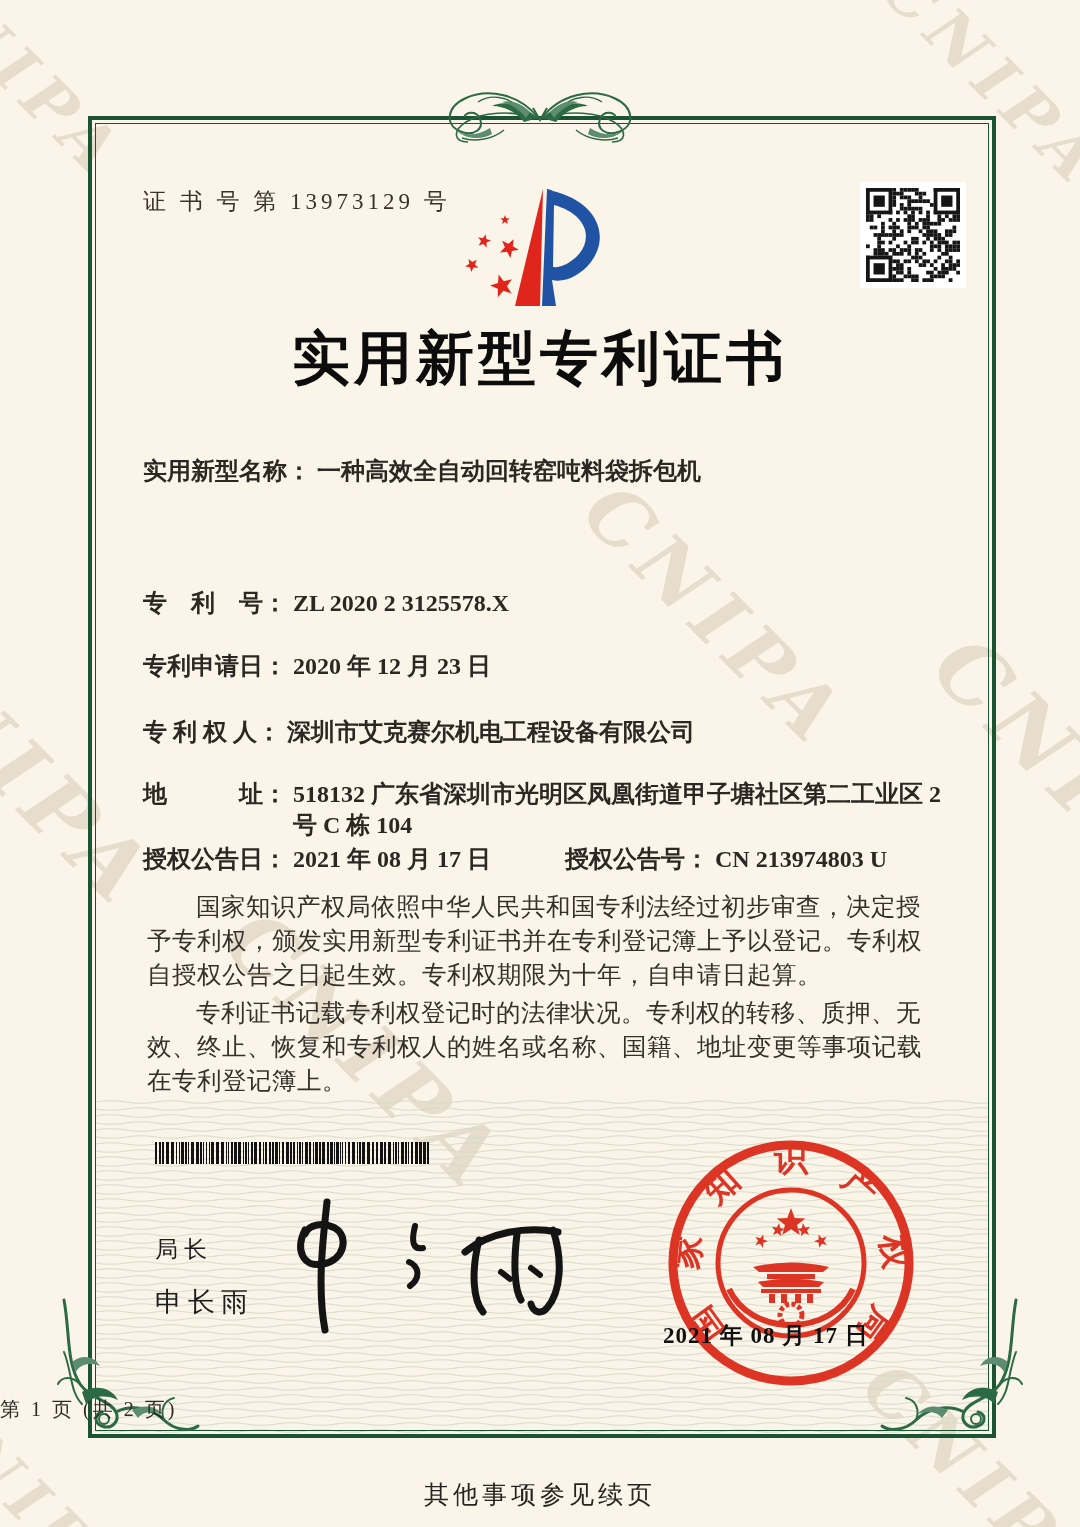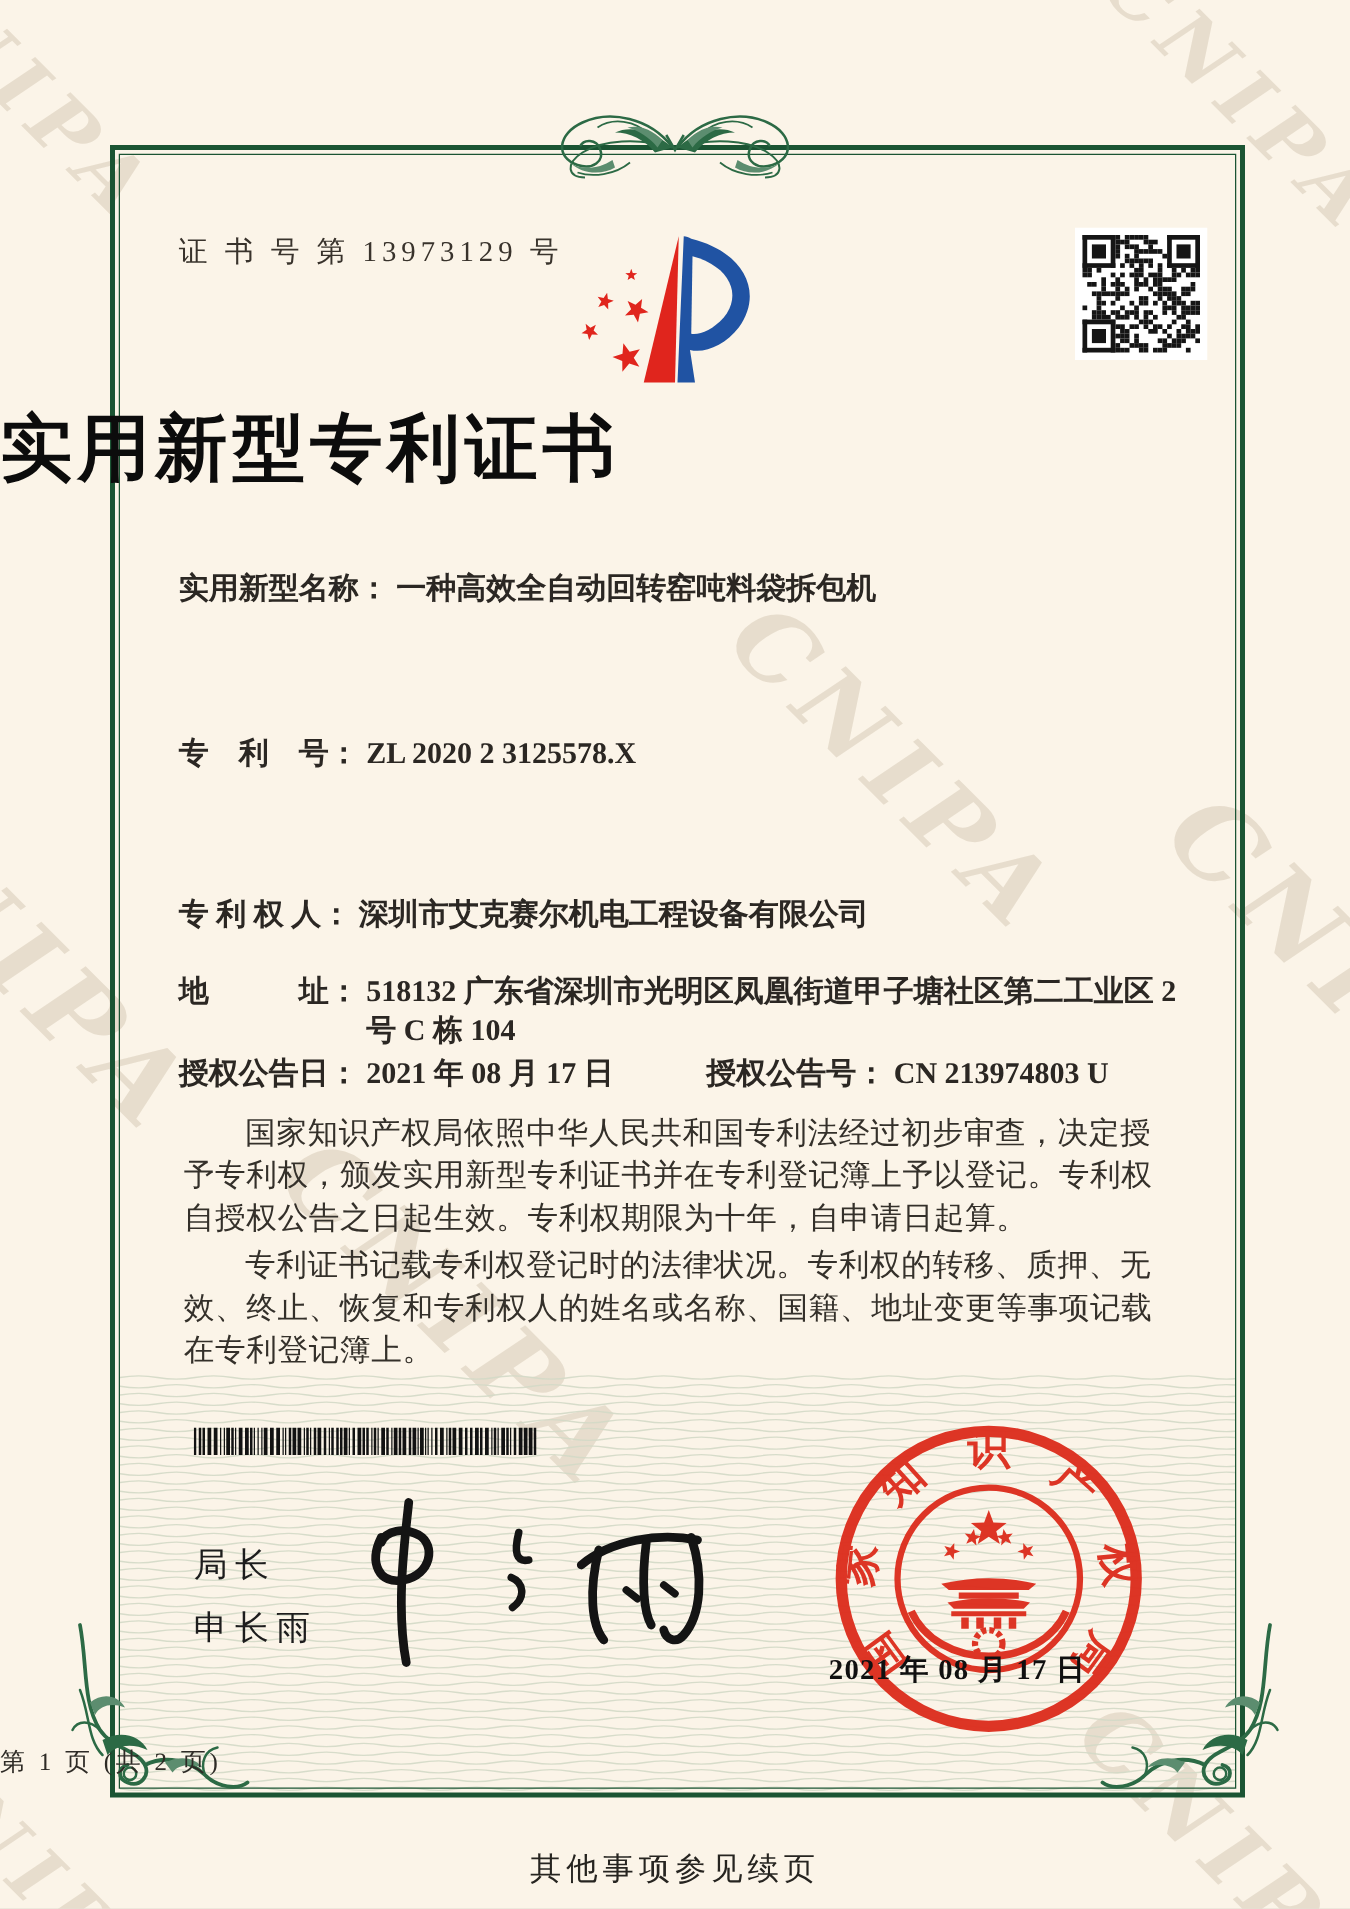--- a/index.html
+++ b/index.html
@@ -21,36 +21,36 @@
     box-sizing:border-box;border:4px solid #1b5433;z-index:2;
   }
   .frame .frame-inner{position:absolute;inset:3px;border:1px solid #1b5433;}
   .ornament{position:absolute;z-index:3;}
   .guilloche{position:absolute;left:96px;top:1098px;z-index:1;}
 
   .cert-number{position:absolute;left:143px;top:186px;z-index:3;
     font-size:23px;letter-spacing:4px;color:#39332c;}
   .logo{position:absolute;left:452px;top:183px;z-index:3;}
   .qr{position:absolute;left:860px;top:182px;z-index:3;}
-  .title{position:absolute;left:0;top:320px;width:1080px;z-index:3;
+  .title{position:absolute;left:0;top:320px;width:1080px;text-align:center;z-index:3;
     font-size:58px;font-weight:bold;letter-spacing:4px;color:#0c0c0c;}
 
   .field-row{position:absolute;left:143px;z-index:3;font-size:24px;line-height:31px;font-weight:bold;}
   .field-label{display:inline-block;vertical-align:top;white-space:pre;color:#2b2723;}
   .field-value{display:inline-block;vertical-align:top;margin-left:6px;color:#2b2723;}
   .field-value.wrap{width:660px;}
   .grant-col2{position:absolute;left:422px;top:0;white-space:nowrap;}
 
   .paragraphs{position:absolute;left:143px;top:886px;width:802px;z-index:3;
     font-size:24.5px;line-height:34px;color:#34302a;}
   .paragraphs p{margin:4px;text-indent:2em;letter-spacing:0.5px;}
 
   .barcode{position:absolute;left:155px;top:1142px;z-index:3;}
   .director-label{position:absolute;left:155px;top:1234px;z-index:3;
-    font-family:"Liberation Sans","DejaVu Sans",sans-serif;font-size:27px;color:#1d1d1d;letter-spacing:6px;}
+    font-family:"Liberation Sans","DejaVu Sans",sans-serif;font-size:23px;color:#1d1d1d;letter-spacing:6px;}
   .director-name{position:absolute;left:155px;top:1284px;z-index:3;
     font-family:"Liberation Sans","DejaVu Sans",sans-serif;font-size:27px;color:#1d1d1d;letter-spacing:6px;}
   .signature{position:absolute;left:265px;top:1188px;z-index:4;}
   .seal{position:absolute;left:660px;top:1132px;z-index:4;opacity:.97;}
   .seal-date{position:absolute;left:663px;top:1320px;z-index:5;
     font-size:23px;font-weight:bold;letter-spacing:1px;color:#101010;white-space:nowrap;}
   .page-info{position:absolute;left:0;top:1396px;width:1080px;text-align:left;z-index:3;
     font-size:20px;letter-spacing:3px;color:#2e2b26;}
   .footer-note{position:absolute;left:0;top:1478px;width:1080px;text-align:center;z-index:3;
     font-size:25px;letter-spacing:4px;color:#262420;}
@@ -426,20 +426,23 @@
     </svg>
 
   <div class="title">实用新型专利证书</div>
 
   <div class="field-row" style="top:456px">
     <span class="field-label">实用新型名称：</span><span class="field-value">一种高效全自动回转窑吨料袋拆包机</span>
   </div>
   <div class="field-row" style="top:588px">
     <span class="field-label">专　利　号：</span><span class="field-value">ZL 2020 2 3125578.X</span>
   </div>
+  <div class="field-row" style="top:651px">
+    <span class="field-label">专利申请日：</span><span class="field-value">2020 年 12 月 23 日</span>
+  </div>
   <div class="field-row" style="top:717px">
     <span class="field-label">专 利 权 人：</span><span class="field-value">深圳市艾克赛尔机电工程设备有限公司</span>
   </div>
   <div class="field-row" style="top:779px">
     <span class="field-label">地　　　址：</span><span class="field-value wrap">518132 广东省深圳市光明区凤凰街道甲子塘社区第二工业区 2 号 C 栋 104</span>
   </div>
   <div class="field-row" style="top:844px;width:830px">
     <span class="field-label">授权公告日：</span><span class="field-value">2021 年 08 月 17 日</span>
     <span class="grant-col2">
       <span class="field-label">授权公告号：</span><span class="field-value">CN 213974803 U</span>

